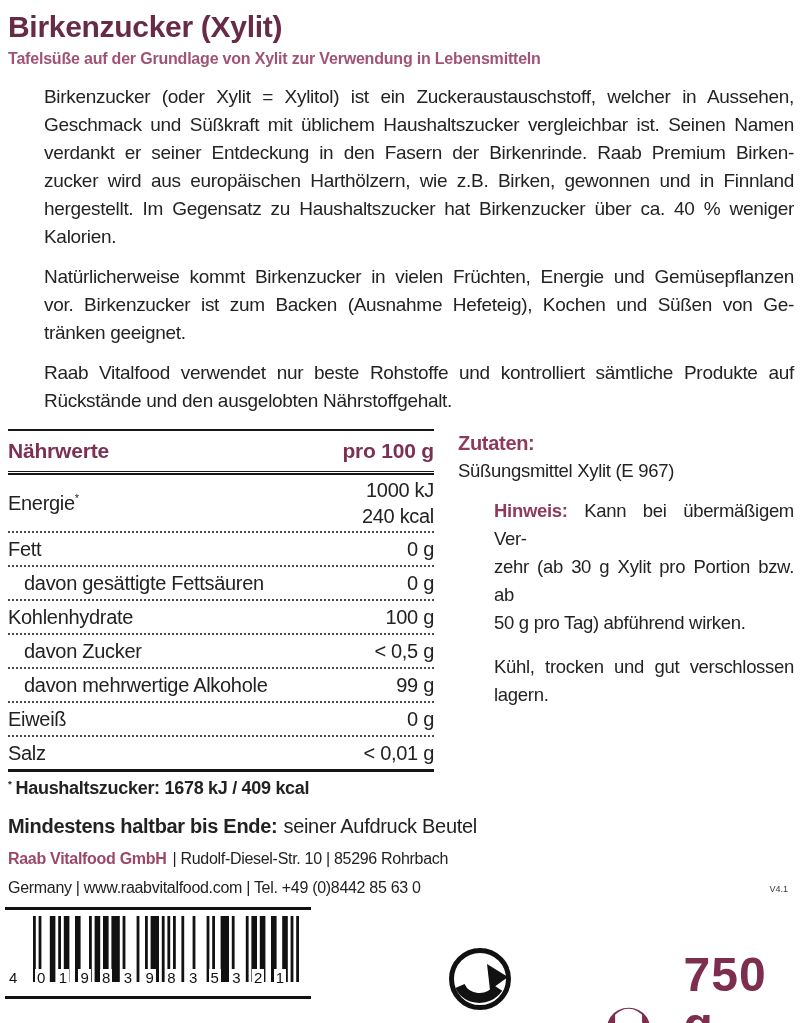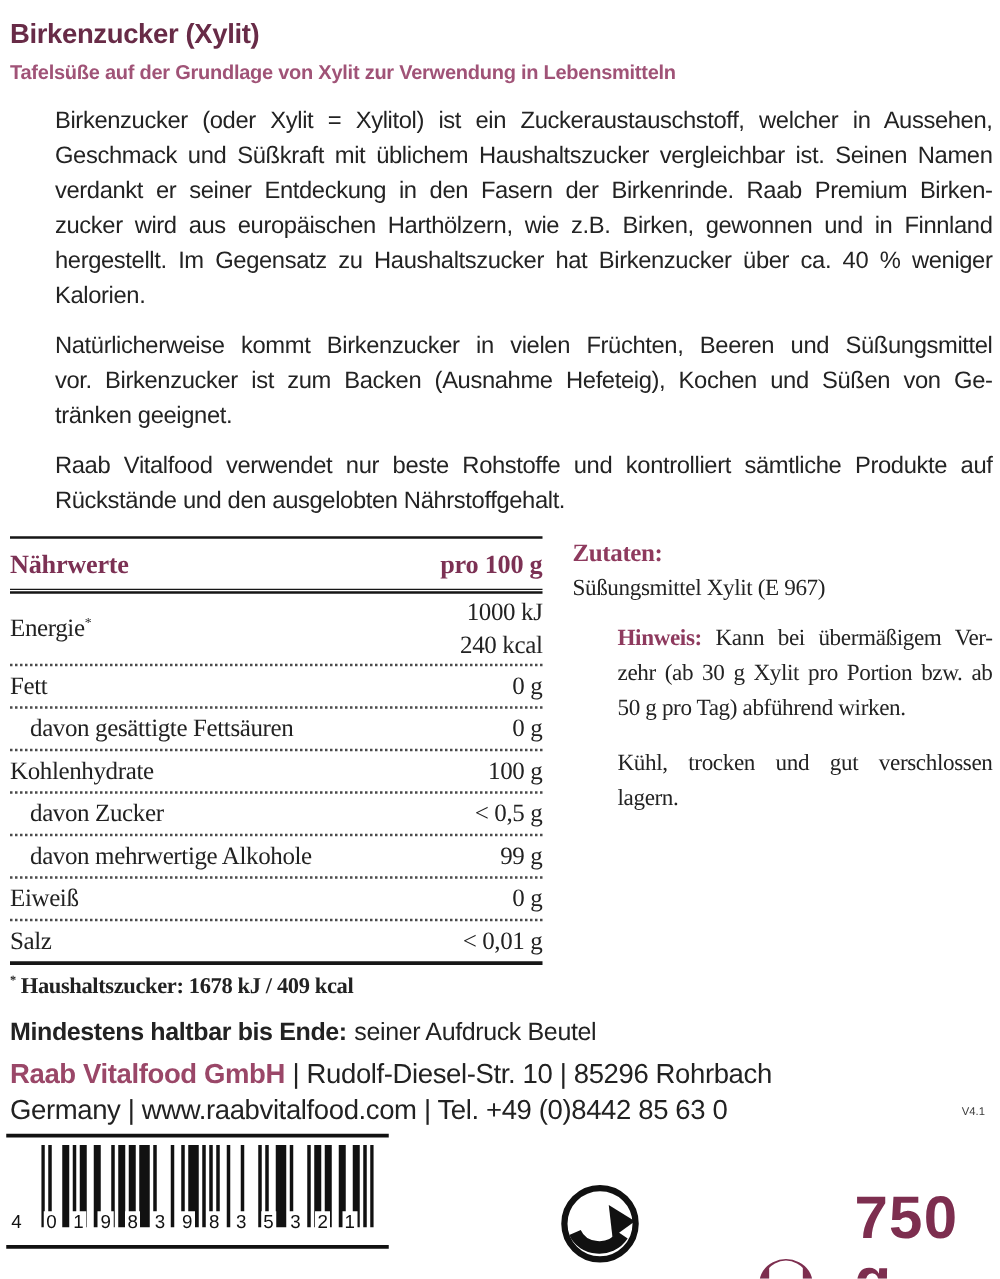--- a/index.html
+++ b/index.html
@@ -2,31 +2,31 @@
 <html><head>
 <meta charset="utf-8">
 <style>
   html,body { margin:0; padding:0; background:#ffffff; }
   .page {
     position:relative; width:800px; height:1023px; background:#ffffff;
     font-family:"Liberation Sans", sans-serif; color:#222; overflow:hidden;
   }
   .content { position:absolute; left:8px; top:10px; width:786px; }
 
-  .title { margin:0; font-size:22px; line-height:34px; font-weight:bold;
+  .title { margin:0; font-size:30px; line-height:34px; font-weight:bold;
            color:#682b47; letter-spacing:-0.3px; }
   .subtitle { margin:2px 0 0 0; font-size:16px; line-height:25px; font-weight:bold;
               color:#a05377; letter-spacing:-0.2px; }
 
   .paras { margin-top:12px; font-size:19px; line-height:28px; letter-spacing:-0.3px; color:#232323; }
   .para + .para { margin-top:12px; }
   .bline { white-space:normal;margin-left:36px; }
   .just { text-align:justify; text-align-last:justify; }
 
-  .cols { display:flex; margin-top:14px;font-family:Liberation Serif, serif; }
+  .cols { display:flex; margin-top:14px; }
   .leftcol { width:426px; }
   .rightcol { width:336px; margin-left:24px; font-size:18.5px; line-height:28px;
               letter-spacing:-0.3px; color:#232323; }
 
   .ntable { border-top:2px solid #161616; border-bottom:3px solid #161616; }
   .nheader { display:flex; justify-content:space-between; align-items:center;
              height:40px; color:#7c3154; font-weight:bold; font-size:21px; letter-spacing:-0.2px; }
   .hdr-rule { height:4px; border-top:1px solid #161616; border-bottom:2px solid #161616; box-sizing:border-box; }
   .nrow { display:flex; justify-content:space-between; align-items:center;
           min-height:32px; border-bottom:2px dotted #4a4a4a; font-size:20px; letter-spacing:-0.3px; }
@@ -40,21 +40,21 @@
   .maroon-heading { color:#8e3a5e; font-weight:bold; font-size:20px; line-height:28px; }
   .ztext { line-height:28px; }
   .hblock { margin-top:12px; }
   .sblock { margin-top:16px; }
   .maroon-label { color:#8e3a5e; font-weight:bold; }
 
   .footer { position:absolute; left:8px; top:810px; width:786px; height:213px; }
   .mhd { font-size:20px; line-height:24px; margin-top:4px; letter-spacing:-0.3px; }
   .mhd .bold { font-weight:bold; }
   .mhd span + span { margin-left:6px; }
-  .addr { margin-top:6px; font-size:22px; line-height:29px; letter-spacing:-0.3px; }
+  .addr { margin-top:6px; font-size:16px; line-height:29px; letter-spacing:-0.3px; }
   .company { color:#9a4768; font-weight:bold; }
   .company + span { margin-left:6px; }
   .version { position:absolute; right:6px; top:74px; font-size:9px; color:#3a3a3a; }
 
   .barcode { position:absolute; left:-3px; top:97px; width:306px; }
   .bc-line { height:3px; background:#111; }
   .bc-bars { display:block; margin:6px 0 0 28px; }
   .bc-digits { position:absolute; left:0; top:62px; width:306px; height:20px; }
   .bc-digits span { position:absolute; top:0; font-size:15px; line-height:18px;
                     background:#fff; padding:0 2px; color:#111; }
@@ -78,21 +78,21 @@
     <div class="paras">
         <div class="para">
           <div class="bline just">Birkenzucker (oder Xylit = Xylitol) ist ein Zuckeraustauschstoff, welcher in Aussehen,</div>
           <div class="bline just">Geschmack und Süßkraft mit üblichem Haushaltszucker vergleichbar ist. Seinen Namen</div>
           <div class="bline just">verdankt er seiner Entdeckung in den Fasern der Birkenrinde. Raab Premium Birken-</div>
           <div class="bline just">zucker wird aus europäischen Harthölzern, wie z.B. Birken, gewonnen und in Finnland</div>
           <div class="bline just">hergestellt. Im Gegensatz zu Haushaltszucker hat Birkenzucker über ca. 40 % weniger</div>
           <div class="bline">Kalorien.</div>
         </div>
         <div class="para">
-          <div class="bline just">Natürlicherweise kommt Birkenzucker in vielen Früchten, Beeren und Süßungsmittel</div>
+          <div class="bline just">Natürlicherweise kommt Birkenzucker in vielen Früchten, Energie und Gemüsepflanzen</div>
           <div class="bline just">vor. Birkenzucker ist zum Backen (Ausnahme Hefeteig), Kochen und Süßen von Ge-</div>
           <div class="bline">tränken geeignet.</div>
         </div>
         <div class="para">
           <div class="bline just">Raab Vitalfood verwendet nur beste Rohstoffe und kontrolliert sämtliche Produkte auf</div>
           <div class="bline">Rückstände und den ausgelobten Nährstoffgehalt.</div>
         </div>
       </div>
 
     <div class="cols">

